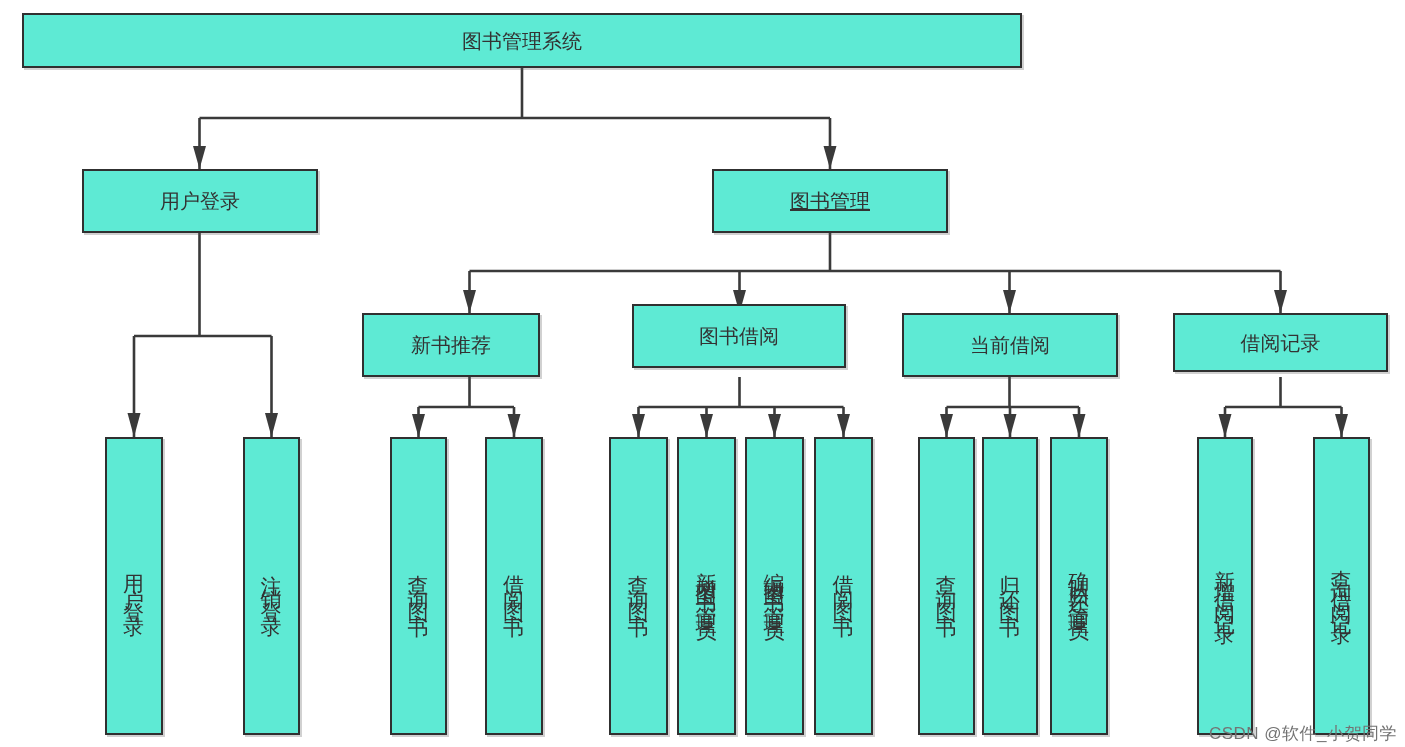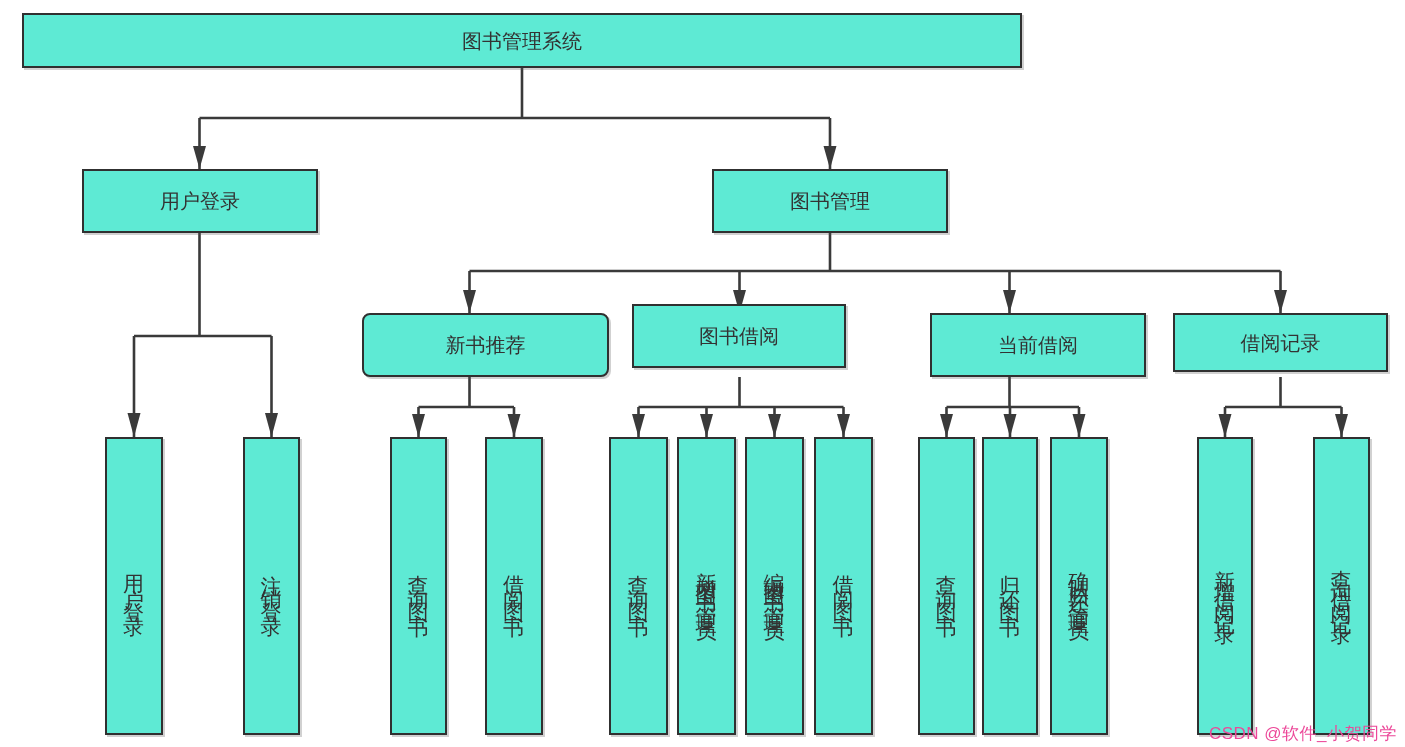--- a/index.html
+++ b/index.html
@@ -16,21 +16,21 @@
     box-shadow:2px 2px 0 rgba(90,90,90,.28);
   }
   .vbox{
     writing-mode:vertical-rl;text-orientation:mixed;
     font-size:21px;letter-spacing:14px;line-height:1;
   }
   .vbox.l6{letter-spacing:11px;}
   .vbox.l9{letter-spacing:7px;}
   .watermark{
     position:absolute;right:8px;bottom:2px;z-index:3;
-    font-size:17px;color:#ec4899;letter-spacing:.5px;
+    font-size:17px;color:#737373;letter-spacing:.5px;
   }
 </style>
 </head>
 <body>
 
 <div class="stage">
 
   <svg class="connectors" width="1405" height="747" viewBox="0 0 1405 747" fill="none" stroke="#3a3a3a" stroke-width="2.6">
 
     <g>
@@ -77,25 +77,25 @@
     <g>
       <path d="M1280.5,377 V407 M1225,407 H1341.5 M1225,407 V437 M1341.5,407 V437"></path>
       <polygon points="1218.5,414 1231.5,414 1225,437" fill="#3a3a3a" stroke="none"></polygon>
       <polygon points="1335,414 1348,414 1341.5,437" fill="#3a3a3a" stroke="none"></polygon>
     </g>
   </svg>
 
   <div class="box" style="left:22px;top:13px;width:1000px;height:55px;">图书管理系统</div>
 
   <div class="box" style="left:82px;top:169px;width:236px;height:64px;">用户登录</div>
-  <div class="box" style="left:712px;top:169px;width:236px;height:64px;">图书管理</div>
+  <div class="box" style="left:712px;top:169px;width:236px;height:64px;text-decoration:underline;">图书管理</div>
 
-  <div class="box" style="left:362px;top:313px;width:247px;height:64px;border-radius:8px;">新书推荐</div>
+  <div class="box" style="left:362px;top:313px;width:178px;height:64px;">新书推荐</div>
   <div class="box" style="left:632px;top:304px;width:214px;height:64px;">图书借阅</div>
-  <div class="box" style="left:902px;top:313px;width:216px;height:64px;margin-left:28px;">当前借阅</div>
+  <div class="box" style="left:902px;top:313px;width:216px;height:64px;">当前借阅</div>
   <div class="box" style="left:1173px;top:313px;width:215px;height:59px;">借阅记录</div>
 
   <div class="box vbox" style="left:105px;top:437px;width:58px;height:298px;">用户登录</div>
   <div class="box vbox" style="left:243px;top:437px;width:57px;height:298px;">注销登录</div>
 
   <div class="box vbox" style="left:390px;top:437px;width:57px;height:298px;">查询图书</div>
   <div class="box vbox" style="left:485px;top:437px;width:58px;height:298px;">借阅图书</div>
 
   <div class="box vbox" style="left:609px;top:437px;width:59px;height:298px;">查询图书</div>
   <div class="box vbox l9" style="left:677px;top:437px;width:59px;height:298px;">新增图书（管理员）</div>

